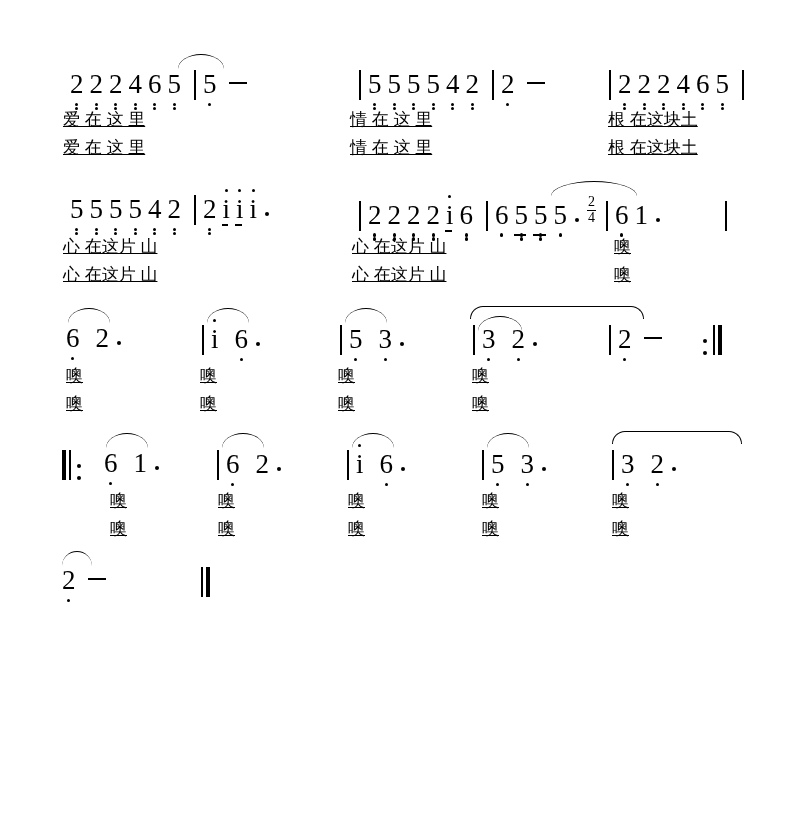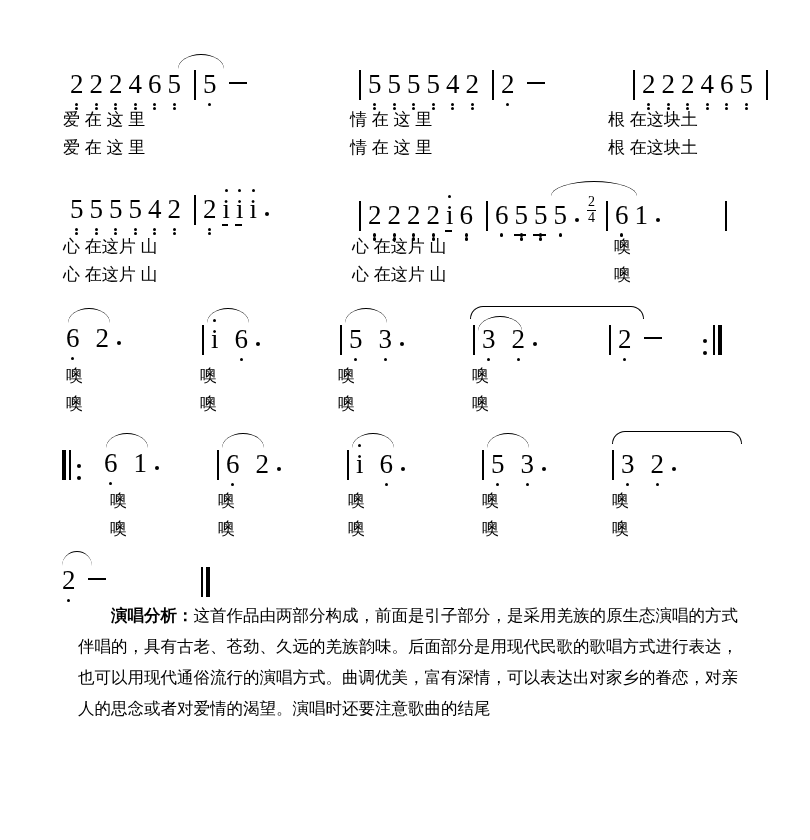--- a/index.html
+++ b/index.html
@@ -67,21 +67,21 @@
   .repeat .dots{display:inline-block;vertical-align:-7px;margin:0 3px;}
   .repeat .dots i{display:block;width:4px;height:4px;border-radius:50%;background:#000;}
   .repeat .dots i:first-child{margin:7px 0 8px 0;}
 
   .timesig{display:inline-block;position:relative;font-size:14px;line-height:1.05;
            text-align:center;vertical-align:2px;margin:0 3px;}
   .timesig b{display:block;font-weight:normal;border-bottom:1.4px solid #000;padding:0 1px;}
   .timesig s{display:block;text-decoration:none;padding:0 1px;}
 
   
-  .lyric{position:absolute;font-size:17px;font-family:"Liberation Sans", sans-serif;white-space:nowrap;}
+  .lyric{position:absolute;font-size:17px;font-family:"Liberation Sans", sans-serif;white-space:nowrap;text-decoration:underline;}
 
   
   .prose{position:absolute;left:78px;top:600px;width:660px;
          font-size:16.5px;line-height:31px;font-family:"Liberation Serif", serif;
          text-align:justify;}
   .prose p{margin:0 0 4px 0;text-indent:2em;}
   .prose .lead{font-weight:bold;}
   .fade{position:absolute;left:0;bottom:0;width:810px;height:26px;
         background:linear-gradient(to bottom, rgba(255,255,255,0), #fff 82%);}
 </style>
@@ -99,21 +99,21 @@
         <span class="note u1 dotdn">2<i class="lowdot"></i></span><span class="note u1 dotdn">2<i class="lowdot"></i></span><span class="note u1 dotdn">2<i class="lowdot"></i></span><span class="note u1 dotdn">4<i class="lowdot"></i></span><span class="note u1 dotdn">6<i class="lowdot"></i></span><span class="note u1 dotdn">5<i class="lowdot"></i></span><span class="bar"></span><span class="note dotdn">5</span><span class="dash"></span>
       </span>
     </div>
 
     <div class="measure" style="left:352px;top:10px;">
       <span class="notes">
         <span class="bar"></span><span class="note u1 dotdn">5<i class="lowdot"></i></span><span class="note u1 dotdn">5<i class="lowdot"></i></span><span class="note u1 dotdn">5<i class="lowdot"></i></span><span class="note u1 dotdn">5<i class="lowdot"></i></span><span class="note u1 dotdn">4<i class="lowdot"></i></span><span class="note u1 dotdn">2<i class="lowdot"></i></span><span class="bar"></span><span class="note dotdn">2</span><span class="dash"></span>
       </span>
     </div>
 
-    <div class="measure" style="left:626px;top:10px;">
+    <div class="measure" style="left:602px;top:10px;">
       <span class="notes">
         <span class="bar"></span><span class="note u1 dotdn">2<i class="lowdot"></i></span><span class="note u1 dotdn">2<i class="lowdot"></i></span><span class="note u1 dotdn">2<i class="lowdot"></i></span><span class="note u1 dotdn">4<i class="lowdot"></i></span><span class="note u1 dotdn">6<i class="lowdot"></i></span><span class="note u1 dotdn">5<i class="lowdot"></i></span><span class="bar"></span>
       </span>
     </div>
 
     <div class="lyric" style="left:63px;top:48px;">爱 在 这 里</div>
     <div class="lyric" style="left:63px;top:76px;">爱 在 这 里</div>
 
     <div class="lyric" style="left:350px;top:48px;">情 在 这 里</div>
     <div class="lyric" style="left:350px;top:76px;">情 在 这 里</div>
@@ -258,19 +258,16 @@
       </span>
     </div>
     <div class="repeat" style="left:198px;top:22px;">
       <span class="notes">
         <span class="thin"></span><span class="thick"></span>
       </span>
     </div>
   </div>
 
   <div class="prose">
-    <p>
-      <span class="lead">演唱分析：</span><span>这首作品由两部分构成，前面是引子部分，是采用羌族的原生态演唱的方式伴唱的，具有古老、苍劲、久远的羌族韵味。后面部分是用现代民歌的歌唱方式进行表达，也可以用现代通俗流行的演唱方式。曲调优美，富有深情，可以表达出对家乡的眷恋，对亲人的思念或者对爱情的渴望。演唱时还要注意歌曲的结尾</span>
-    </p>
   </div>
 
   <div class="fade"></div>
 </div>
 
 </body></html>

